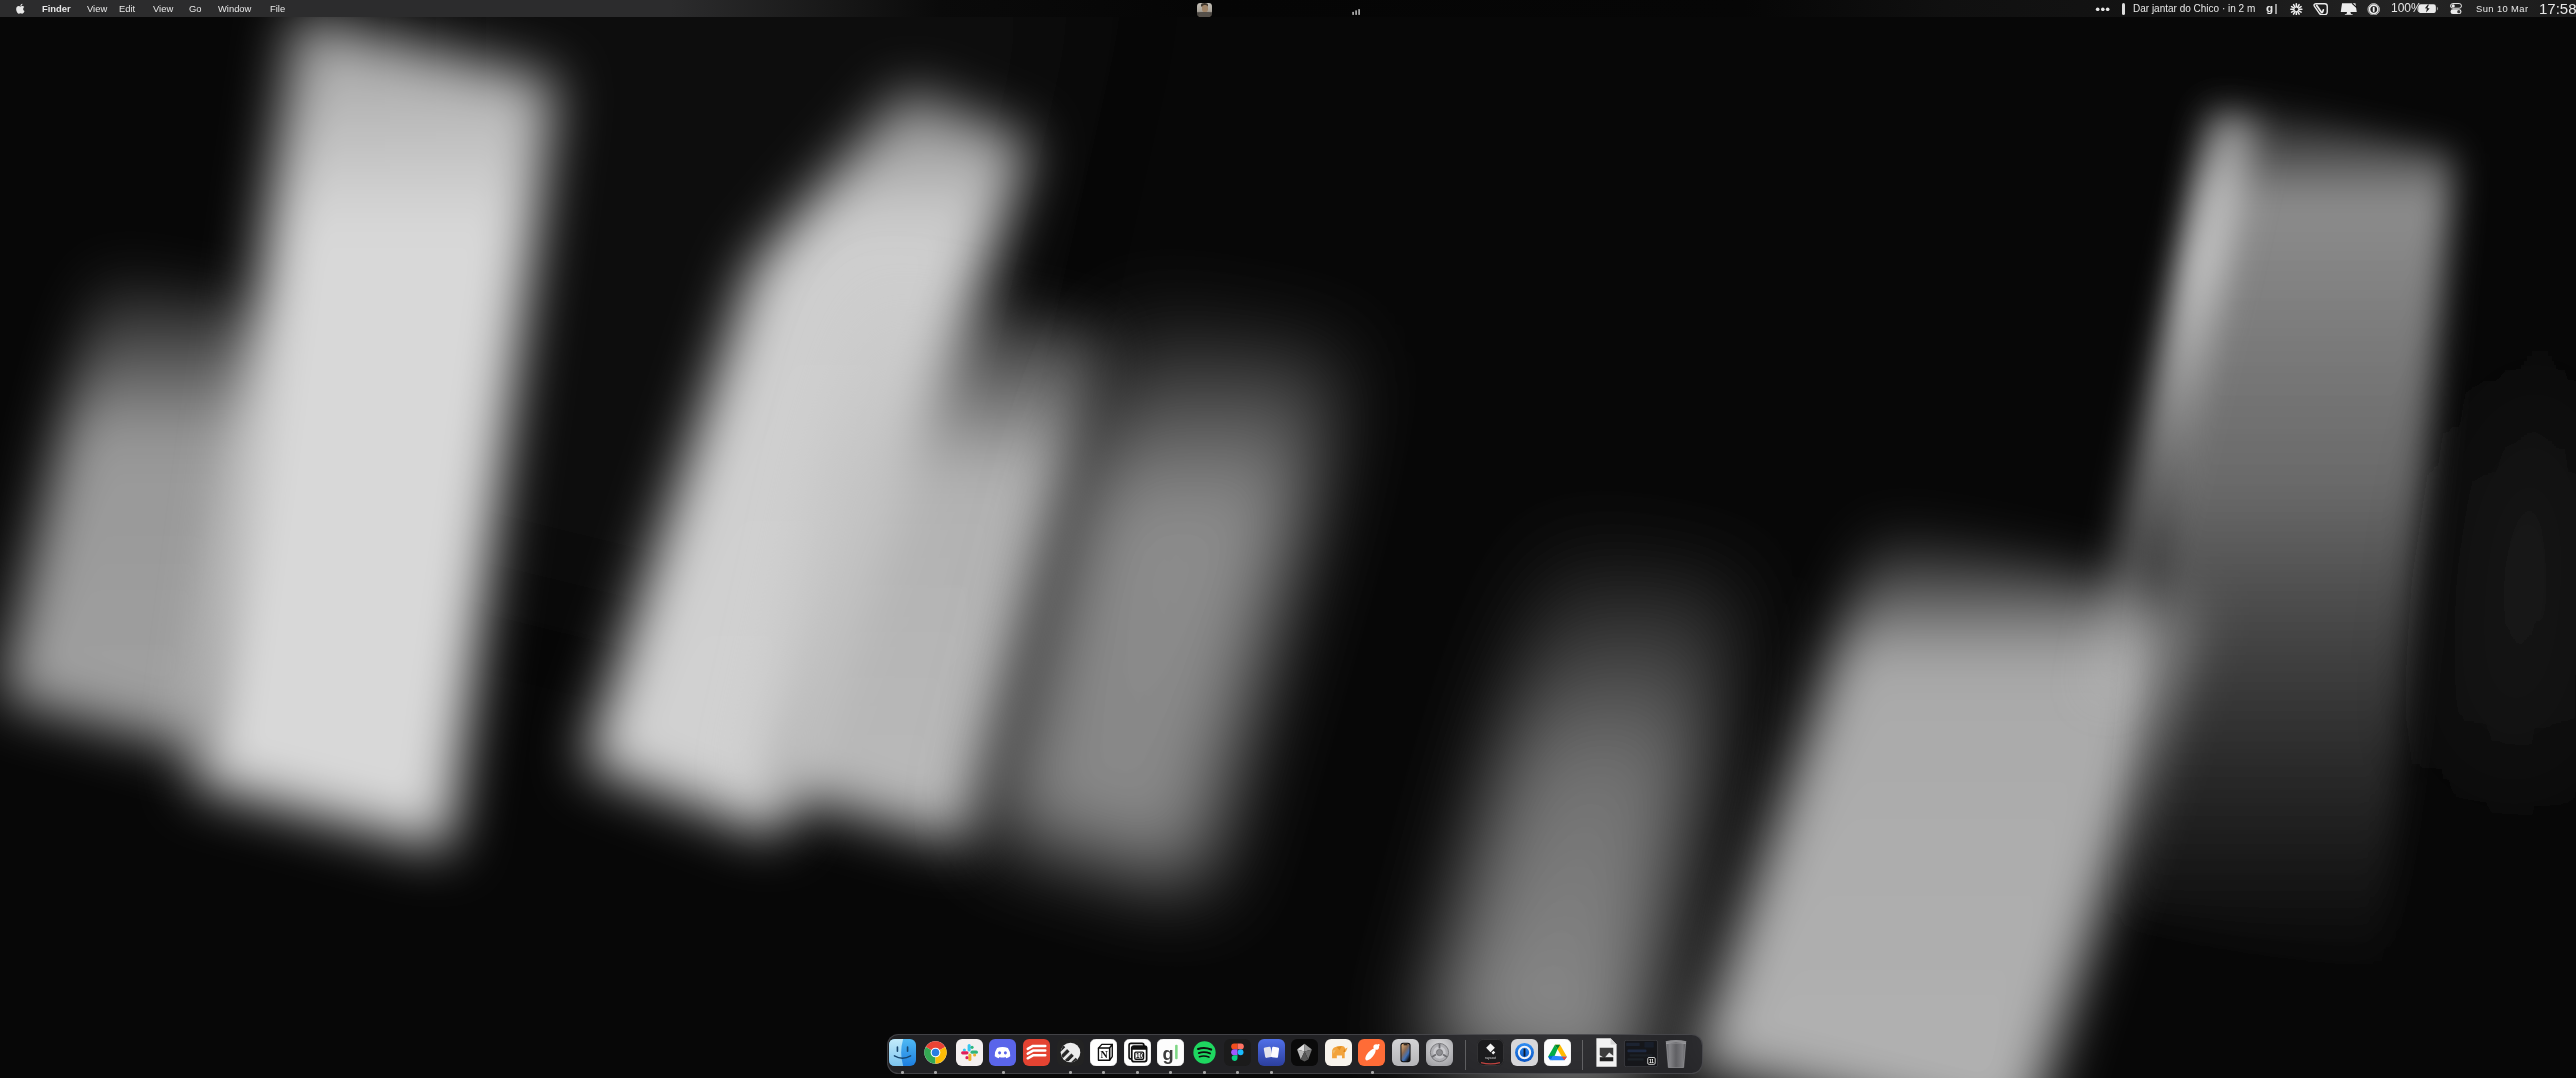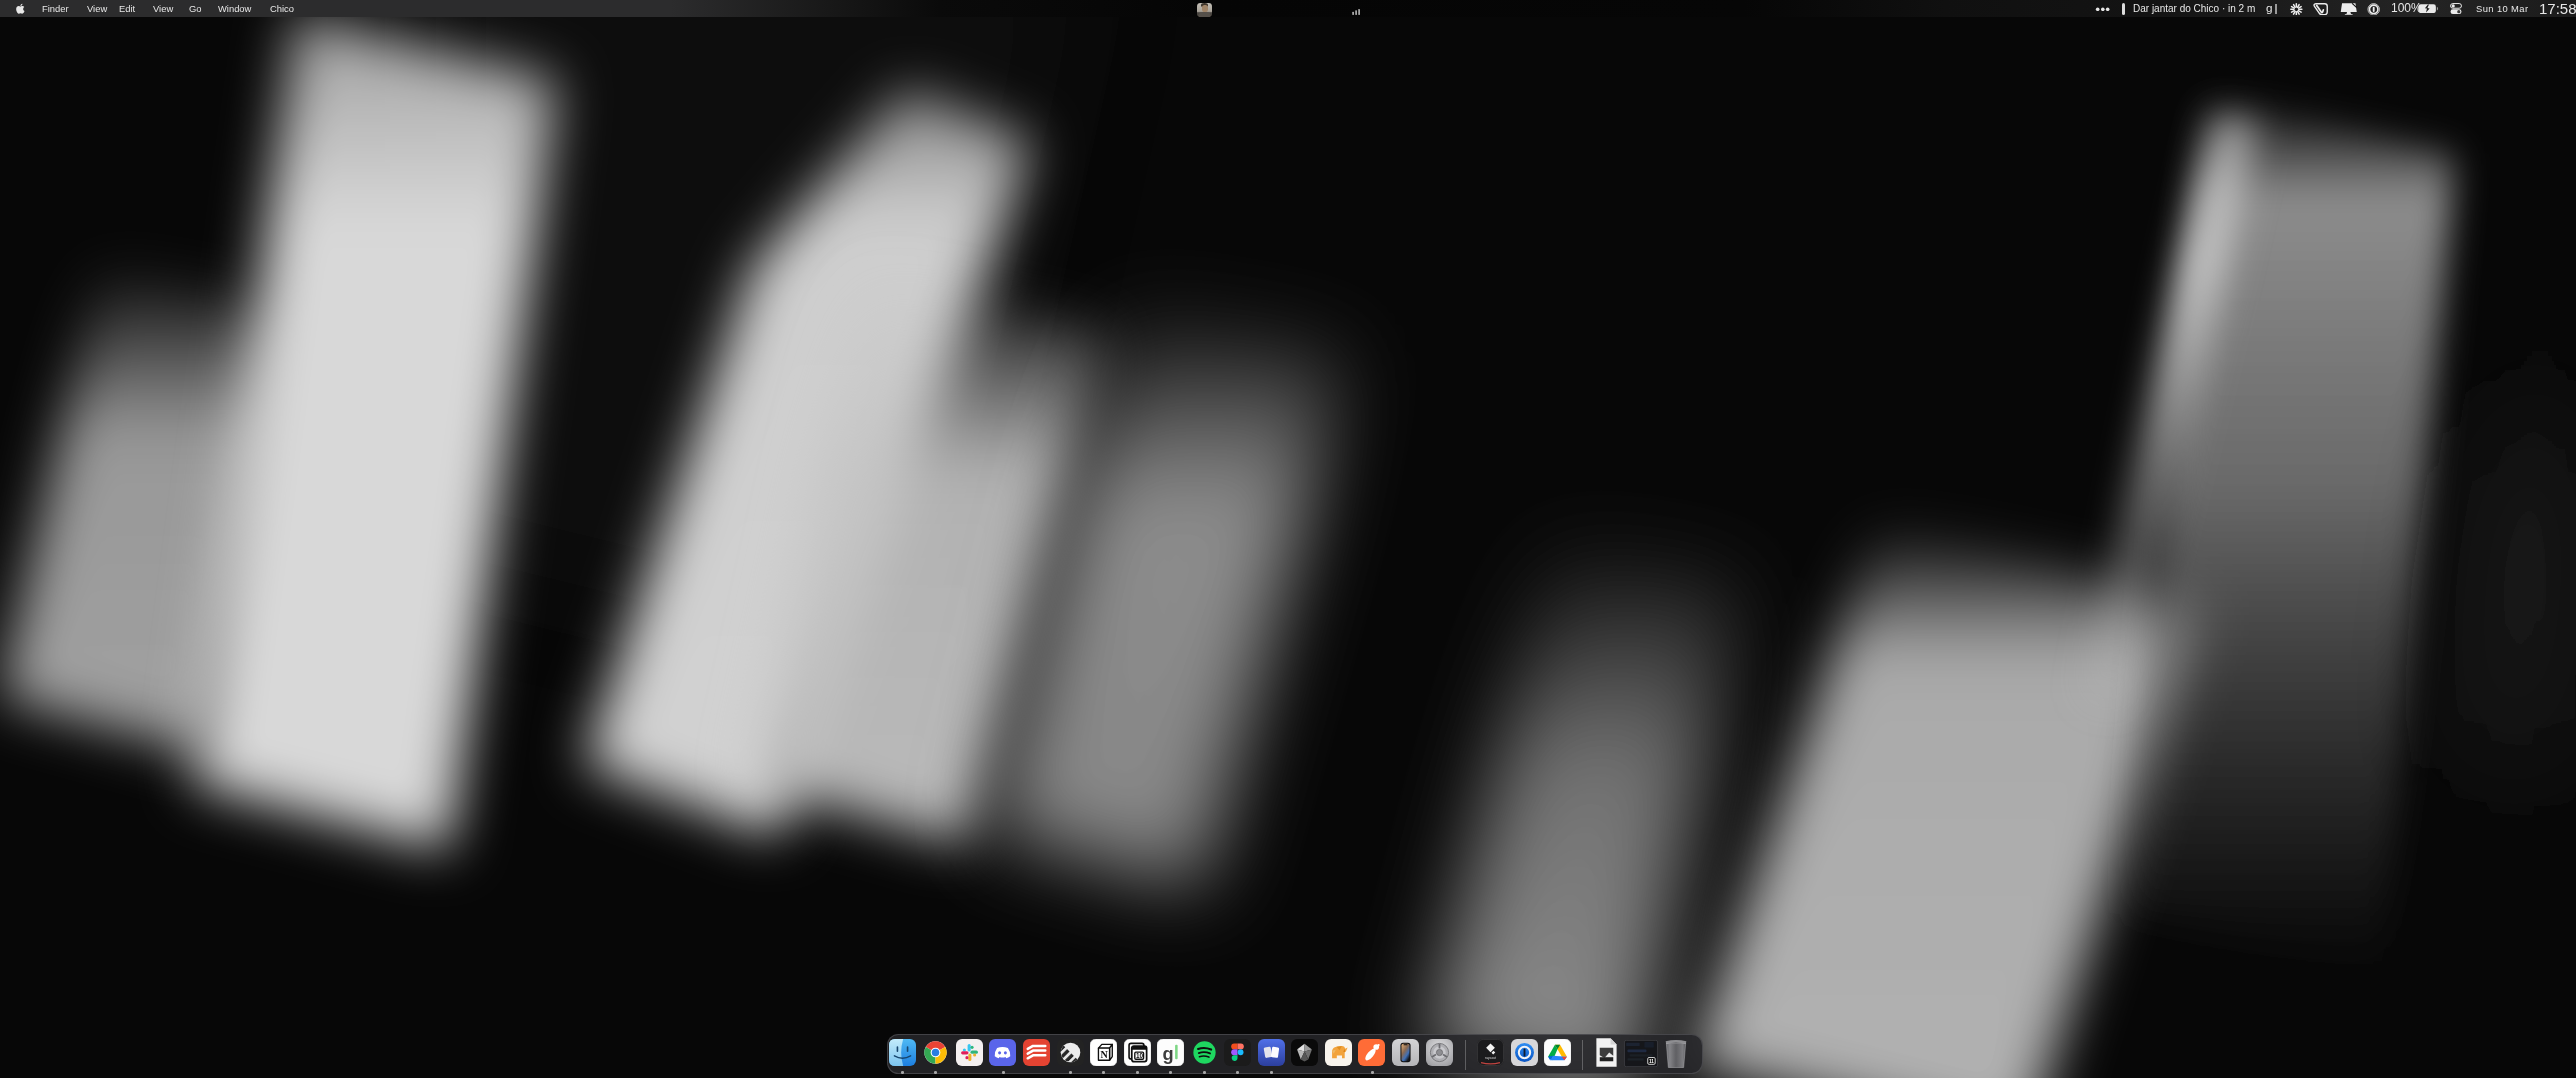--- a/index.html
+++ b/index.html
@@ -3,21 +3,21 @@
 <meta charset="utf-8">
 <style>
   html,body{margin:0;padding:0;width:2576px;height:1078px;overflow:hidden;background:#070707;
     font-family:"Liberation Sans",sans-serif;}
   #wall{position:absolute;left:0;top:0;width:2576px;height:1078px;}
   
   #menubar{position:absolute;left:0;top:0;width:2576px;height:17px;
     background:linear-gradient(90deg,#2c2c2d 0px,#2c2c2d 671px,#161616 845px,#0a0a0a 939px,#050505 1208px,#060606 1744px,#101010 1945px,#131313 2147px,#1d1d1d 2294px,#242424 2415px,#1f1f1f 2509px,#1b1b1b 2576px);
     background-size:2576px 17px;background-repeat:no-repeat;}
   .mtxt{position:absolute;top:0;height:17px;line-height:17.4px;color:#e7e7e7;font-size:9.4px;}
-  .bold{font-weight:normal;}
+  .bold{font-weight:bold;}
   
   #dock{position:absolute;left:887px;top:1034px;width:816px;height:40px;
     background:rgba(38,38,41,0.88);border:0.7px solid rgba(130,130,135,0.35);border-radius:11.4px;box-sizing:border-box;}
   .dicon{position:absolute;top:1039px;width:27px;height:27px;}
   .dot{position:absolute;top:1071px;width:2.7px;height:2.7px;border-radius:50%;background:#bdbdbd;opacity:.85;}
   .dsep{position:absolute;top:1040px;width:0.7px;height:29.5px;background:rgba(255,255,255,0.25);}
 </style>
 </head>
 <body>
 <svg id="wall" viewBox="0 0 3840 1607" preserveAspectRatio="none">
@@ -112,21 +112,21 @@
 <div id="mbleft">
   <svg style="position:absolute;left:15.4px;top:3px" width="10.7" height="11.4" viewBox="0 0 384 512">
       <path fill="#e8e8e8" d="M318.7 268.7c-.2-36.7 16.4-64.4 50-84.8-18.8-26.9-47.2-41.7-84.7-44.6-35.5-2.8-74.3 20.7-88.5 20.7-15 0-49.4-19.7-76.4-19.7C63.3 141.2 4 184.8 4 273.5q0 39.3 14.4 81.2c12.8 36.7 59 126.7 107.2 125.2 25.2-.6 43-17.9 75.8-17.9 31.8 0 48.3 17.9 76.4 17.9 48.6-.7 90.4-82.5 102.6-119.3-65.2-30.7-61.7-90-61.7-91.9zm-56.6-164.2c27.3-32.4 24.8-61.9 24-72.5-24.1 1.4-52 16.4-67.9 34.9-17.5 19.8-27.8 44.3-25.6 71.9 26.1 2 49.9-11.4 69.5-34.3z"></path>
     </svg>
   <span class="mtxt bold" style="left:42px">Finder</span>
   <span class="mtxt" style="left:87px">View</span>
   <span class="mtxt" style="left:119px">Edit</span>
   <span class="mtxt" style="left:153px">View</span>
   <span class="mtxt" style="left:189px">Go</span>
   <span class="mtxt" style="left:218px">Window</span>
-  <span class="mtxt" style="left:270px">Chico</span>
+  <span class="mtxt" style="left:270px">File</span>
 
   <div style="position:absolute;left:1197px;top:2.7px;width:15.4px;height:14px;border-radius:3.4px;overflow:hidden;background:linear-gradient(180deg,#c3bfb7 0%,#a8a298 60%,#46423e 70%,#585249 100%);">
     <div style="position:absolute;left:4.4px;top:0.7px;width:6.7px;height:4px;border-radius:50% 50% 30% 30%;background:#3e352b"></div>
     <div style="position:absolute;left:4.7px;top:2.7px;width:6px;height:6.7px;border-radius:42%;background:#a08467"></div>
     <div style="position:absolute;left:2px;top:9px;width:11.4px;height:5.4px;border-radius:45% 45% 0 0;background:#55504a"></div>
   </div>
 
   <svg style="position:absolute;left:1352px;top:8.7px" width="9.4" height="6" viewBox="0 0 14 9">
     <rect x="0.5" y="4" width="2.2" height="5" rx="0.7" fill="#c9c9c9"></rect>
     <rect x="5" y="2" width="2.2" height="7" rx="0.7" fill="#c9c9c9"></rect>

